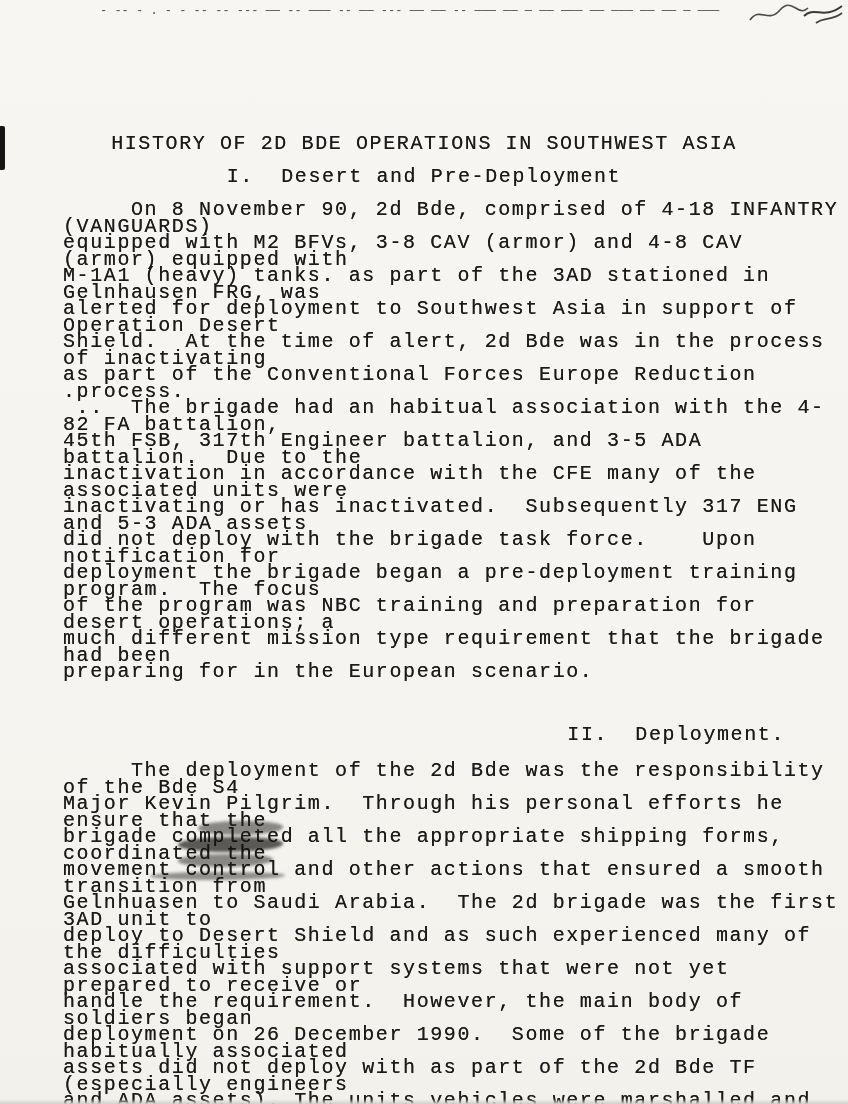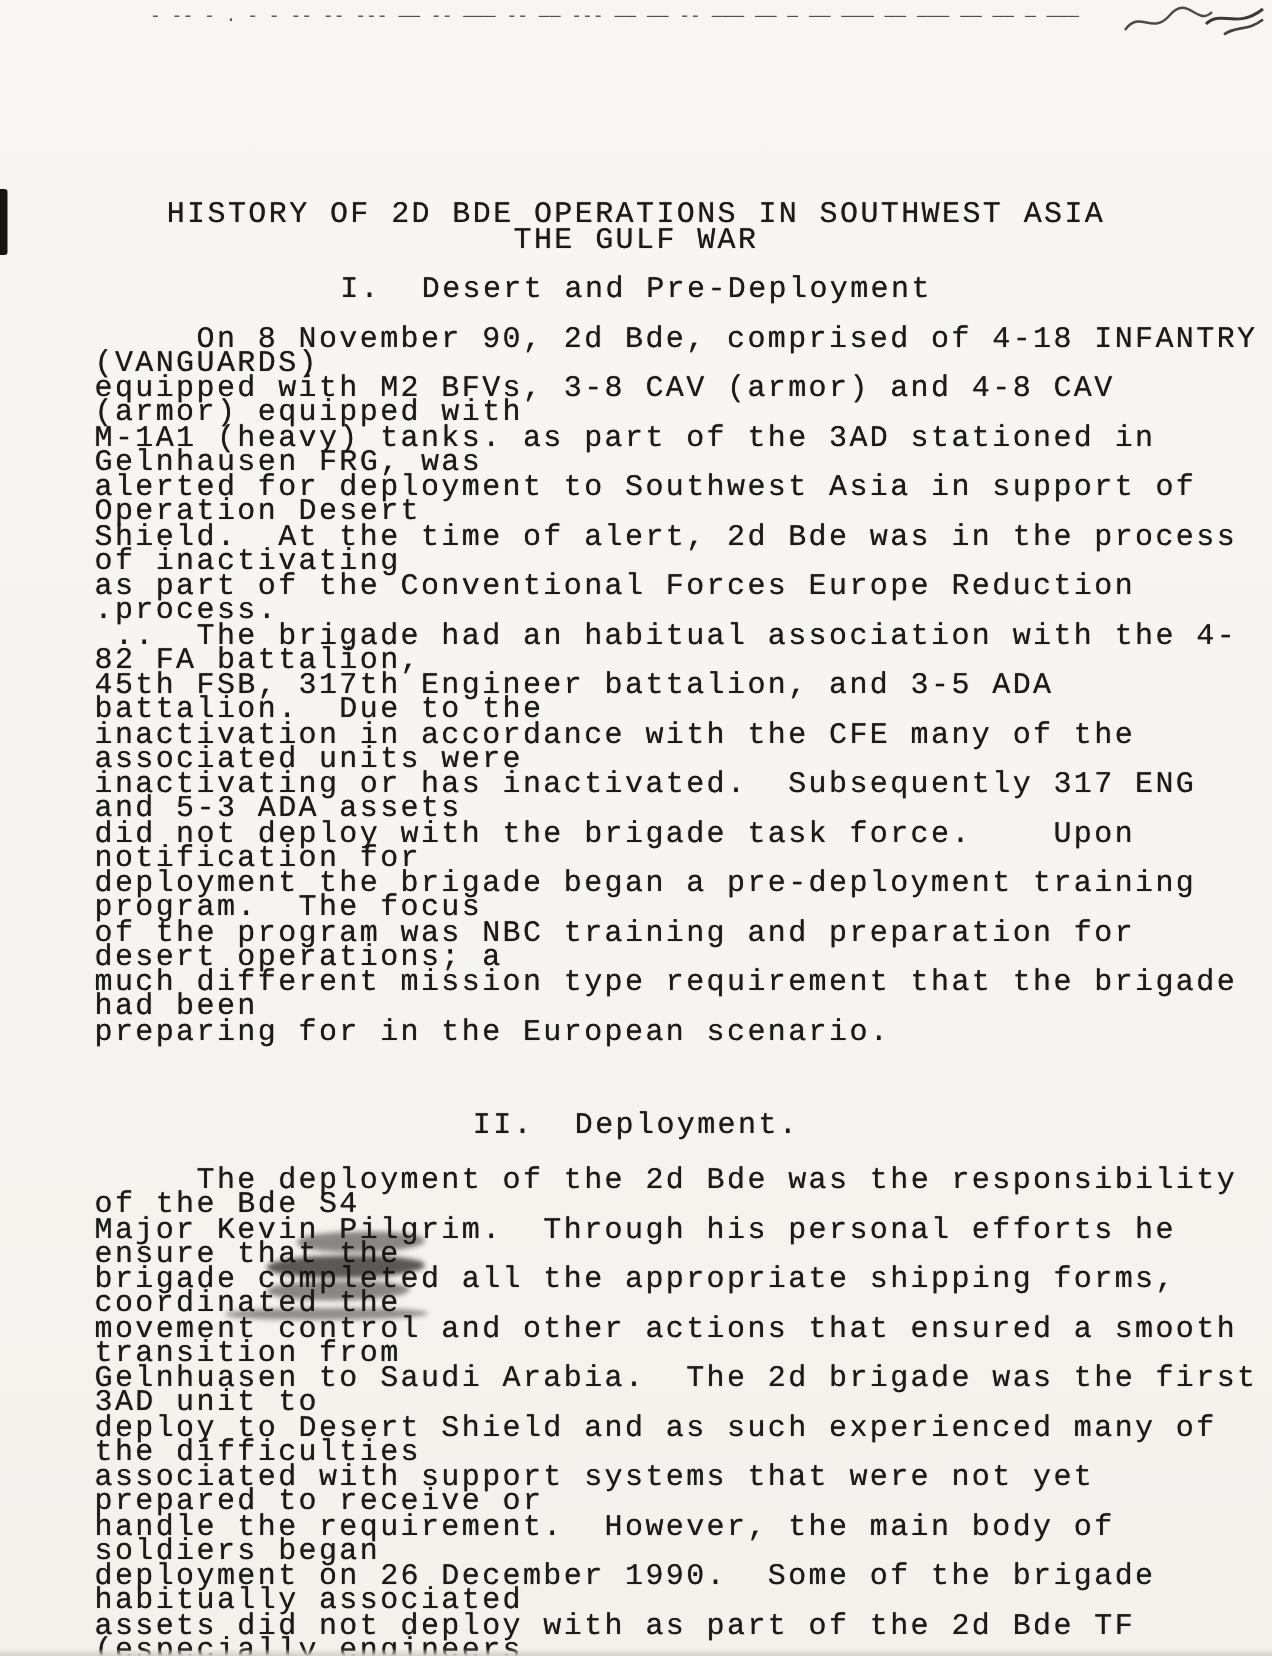--- a/index.html
+++ b/index.html
@@ -31,21 +31,21 @@
 
   .centered {
     width: 722px;
     text-align: center;
     white-space: pre;
   }
   .bodytext { white-space: pre-wrap; }
 
   .h1 { margin-top: 16.5px; }
   .b1 { margin-top: 16.5px; }
-  .h2 { margin-top: 46px; }
+  .h2 { margin-top: 46px; text-align: right; }
   .b2 { margin-top: 20px; }
 
   .top-dashes {
     position: absolute;
     left: 100px;
     top: 4px;
     width: 720px;
     height: 16px;
     overflow: hidden;
     white-space: pre;
@@ -99,21 +99,20 @@
   <svg class="corner-scribble" width="100" height="28" viewBox="0 0 100 28">
     <path d="M4 20 C 14 6, 22 24, 34 10 S 52 18, 62 8" stroke="#4d4b46" stroke-width="1.6" fill="none"></path>
     <path d="M58 16 C 68 6, 78 20, 96 6" stroke="#3c3a36" stroke-width="2" fill="none"></path>
     <path d="M70 23 c 8 -6, 16 -2, 26 -10" stroke="#45433e" stroke-width="1.8" fill="none"></path>
   </svg>
 
   <div class="edge-mark"></div>
 
   <div class="doc">
     <div class="centered title">HISTORY OF 2D BDE OPERATIONS IN SOUTHWEST ASIA</div>
-    <div class="centered title">THE GULF WAR</div>
 
     <div class="centered h1">I.  Desert and Pre-Deployment</div>
 
     <div class="bodytext b1">     On 8 November 90, 2d Bde, comprised of 4-18 INFANTRY (VANGUARDS)
 equipped with M2 BFVs, 3-8 CAV (armor) and 4-8 CAV (armor) equipped with
 M-1A1 (heavy) tanks. as part of the 3AD stationed in Gelnhausen FRG, was
 alerted for deployment to Southwest Asia in support of Operation Desert
 Shield.  At the time of alert, 2d Bde was in the process of inactivating
 as part of the Conventional Forces Europe Reduction
 .process.

